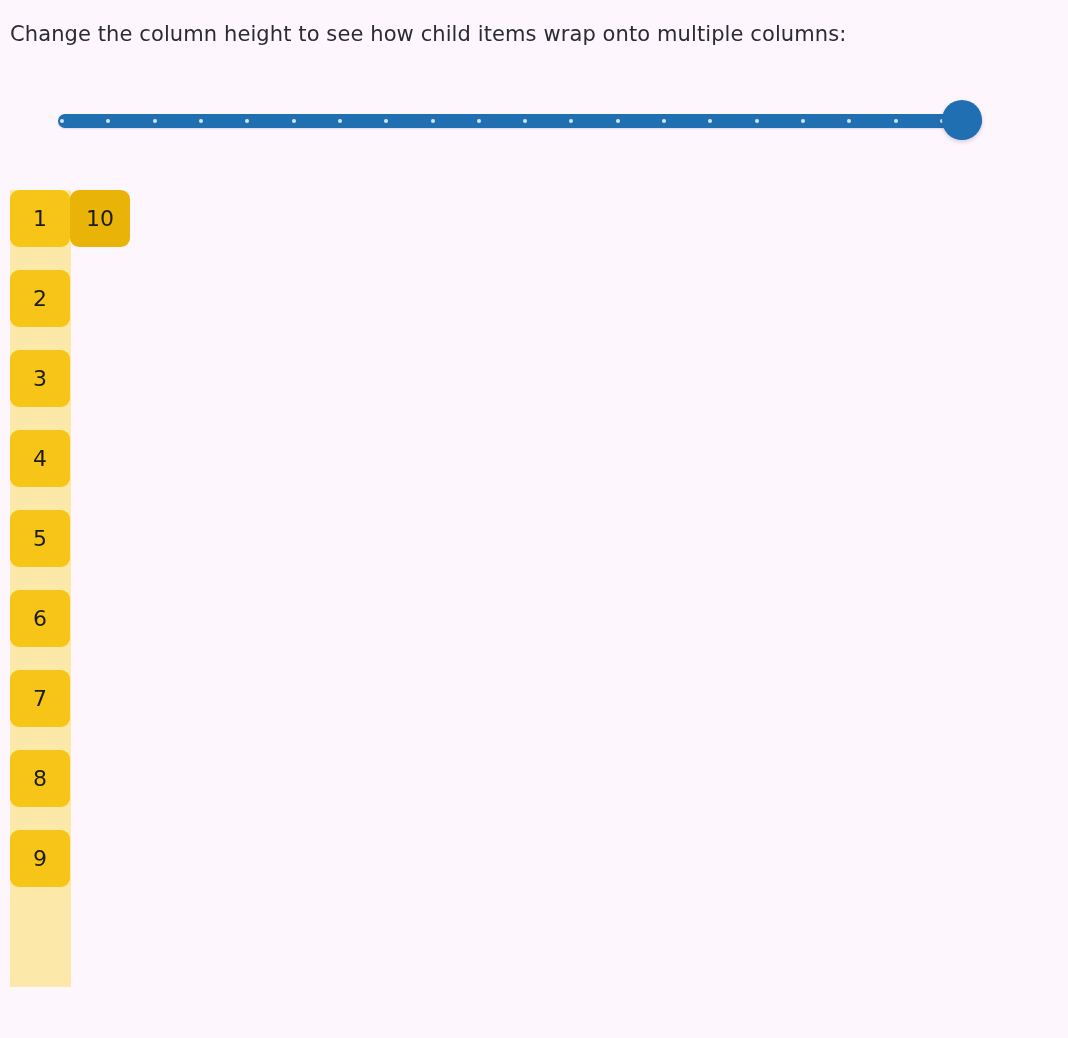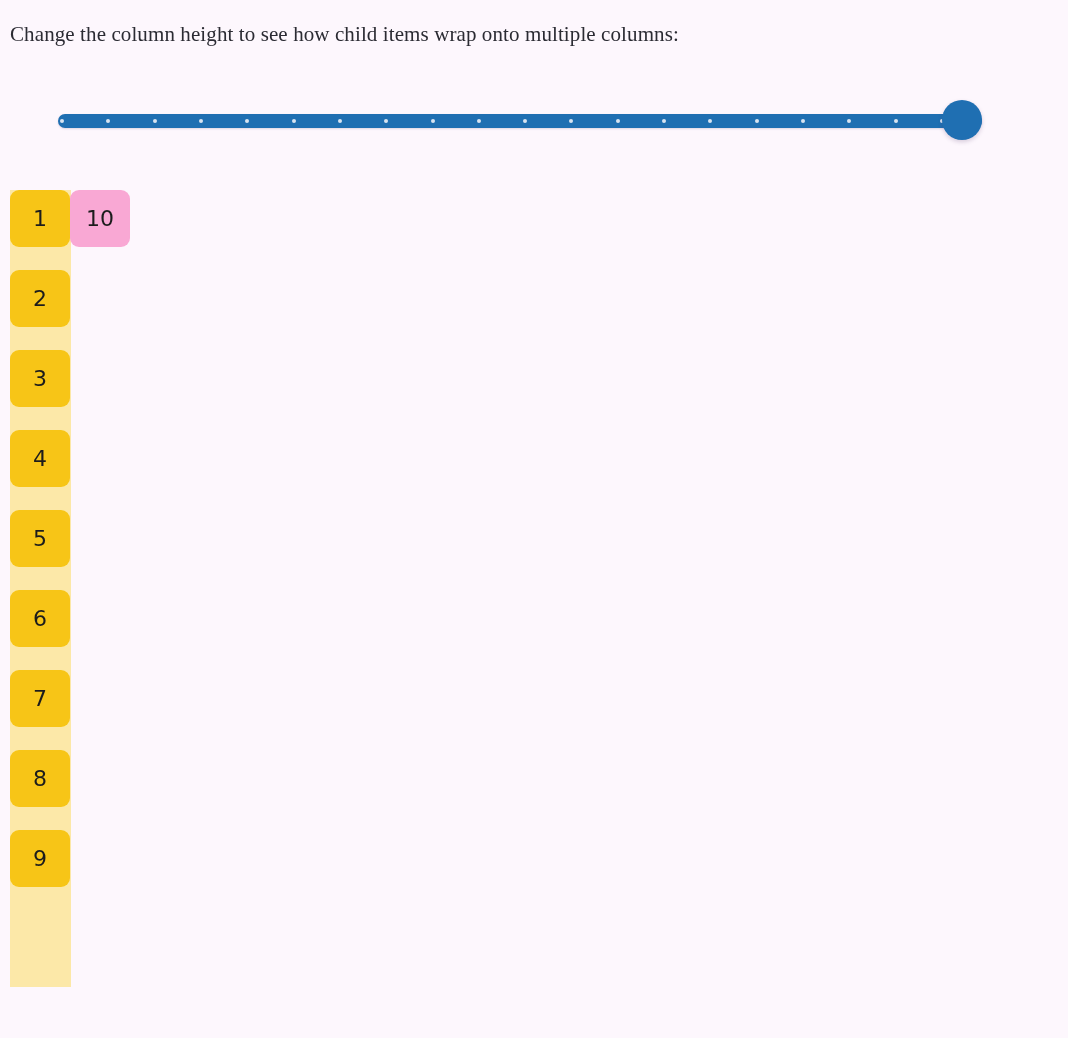--- a/index.html
+++ b/index.html
@@ -19,21 +19,20 @@
   .page-heading {
     position: absolute;
     left: 10px;
     top: 20px;
     font-size: 21px;
     line-height: 28px;
     color: #2b2b33;
     font-weight: 400;
     letter-spacing: 0.1px;
     white-space: nowrap;
-    font-family: Liberation Serif, serif;
   }
 
   
   .slider-wrap {
     position: absolute;
     left: 58px;
     top: 100px;
     width: 924px;
     height: 42px;
   }
@@ -158,16 +157,16 @@
     </div>
     <div class="flex-item" style="background: rgb(247, 197, 23); color: rgb(28, 28, 28);">
       <span>7</span>
     </div>
     <div class="flex-item" style="background: rgb(247, 197, 23); color: rgb(28, 28, 28);">
       <span>8</span>
     </div>
     <div class="flex-item" style="background: rgb(247, 197, 23); color: rgb(28, 28, 28);">
       <span>9</span>
     </div>
-    <div class="flex-item" style="background: #f9a8d4; color: rgb(28, 28, 28);">
+    <div class="flex-item" style="background: #eab308; color: rgb(28, 28, 28);">
       <span>10</span>
     </div>
   </div>
 
 </body></html>

